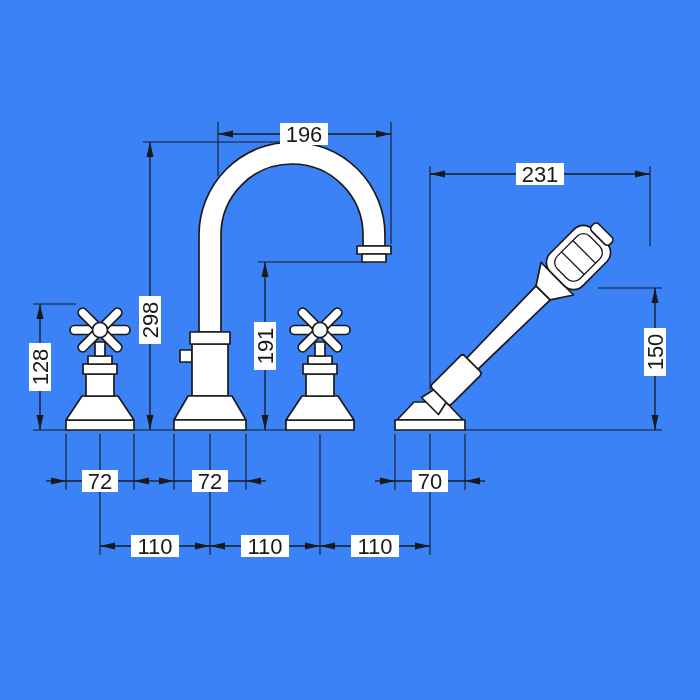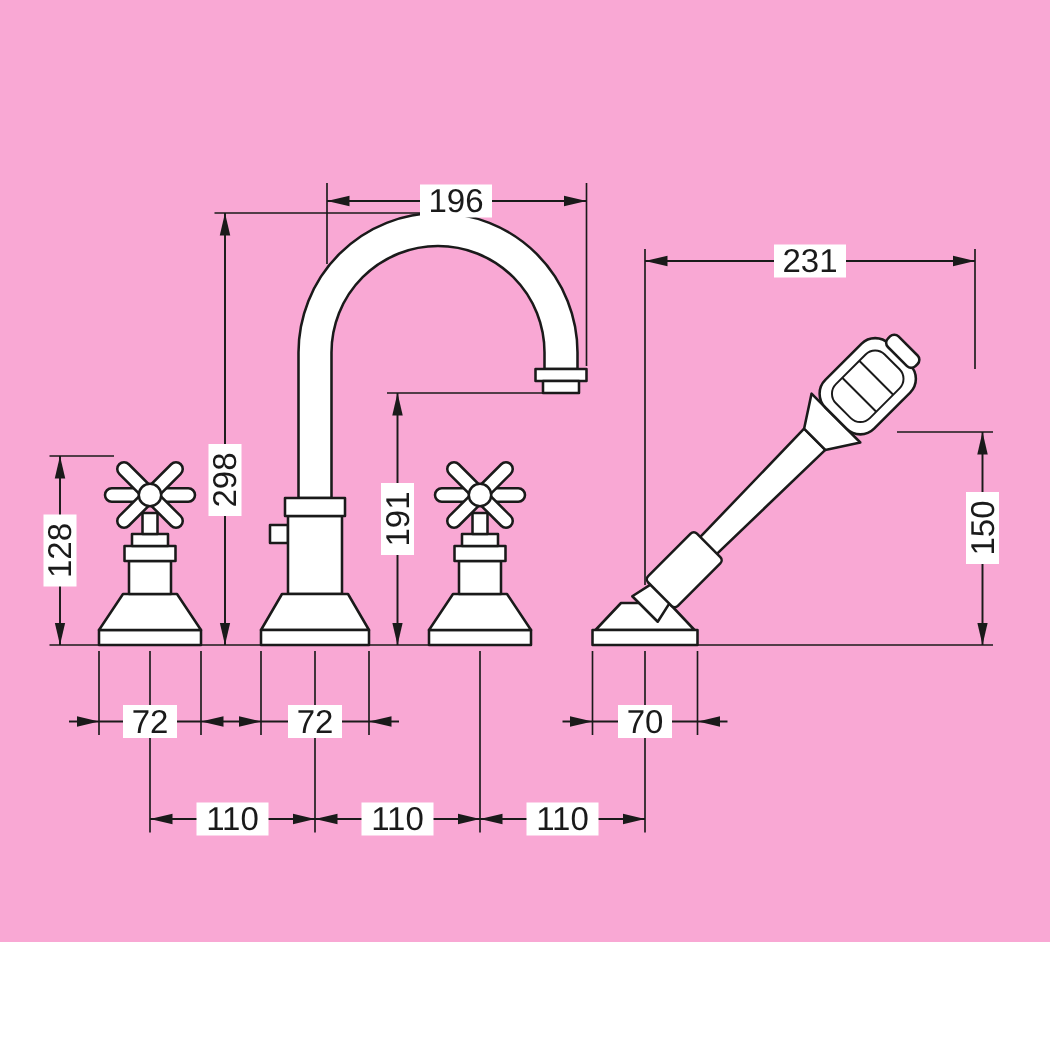--- a/index.html
+++ b/index.html
@@ -1,16 +1,16 @@
 <!DOCTYPE html>
 <html><head>
 <meta charset="utf-8">
 <style>
   html,body { margin:0; padding:0; background:#ffffff; }
-  .stage { width:700px; height:628px; background:#f9a8d4; position:relative; overflow:hidden; }
+  .stage { width:700px; height:700px; background:#3b82f6; position:relative; overflow:hidden; }
   svg text {
     font-family: "Liberation Sans", sans-serif;
     font-size: 22px;
     fill: #1a1a1a;
     text-anchor: middle;
     dominant-baseline: central;
   }
   .part   { fill:#ffffff; stroke:#1a1a1a; stroke-width:1.7; stroke-linejoin:round; }
   .detail { fill:none; stroke:#1a1a1a; stroke-width:1.3; }
   .ext    { fill:none; stroke:#1a1a1a; stroke-width:1.1; }

